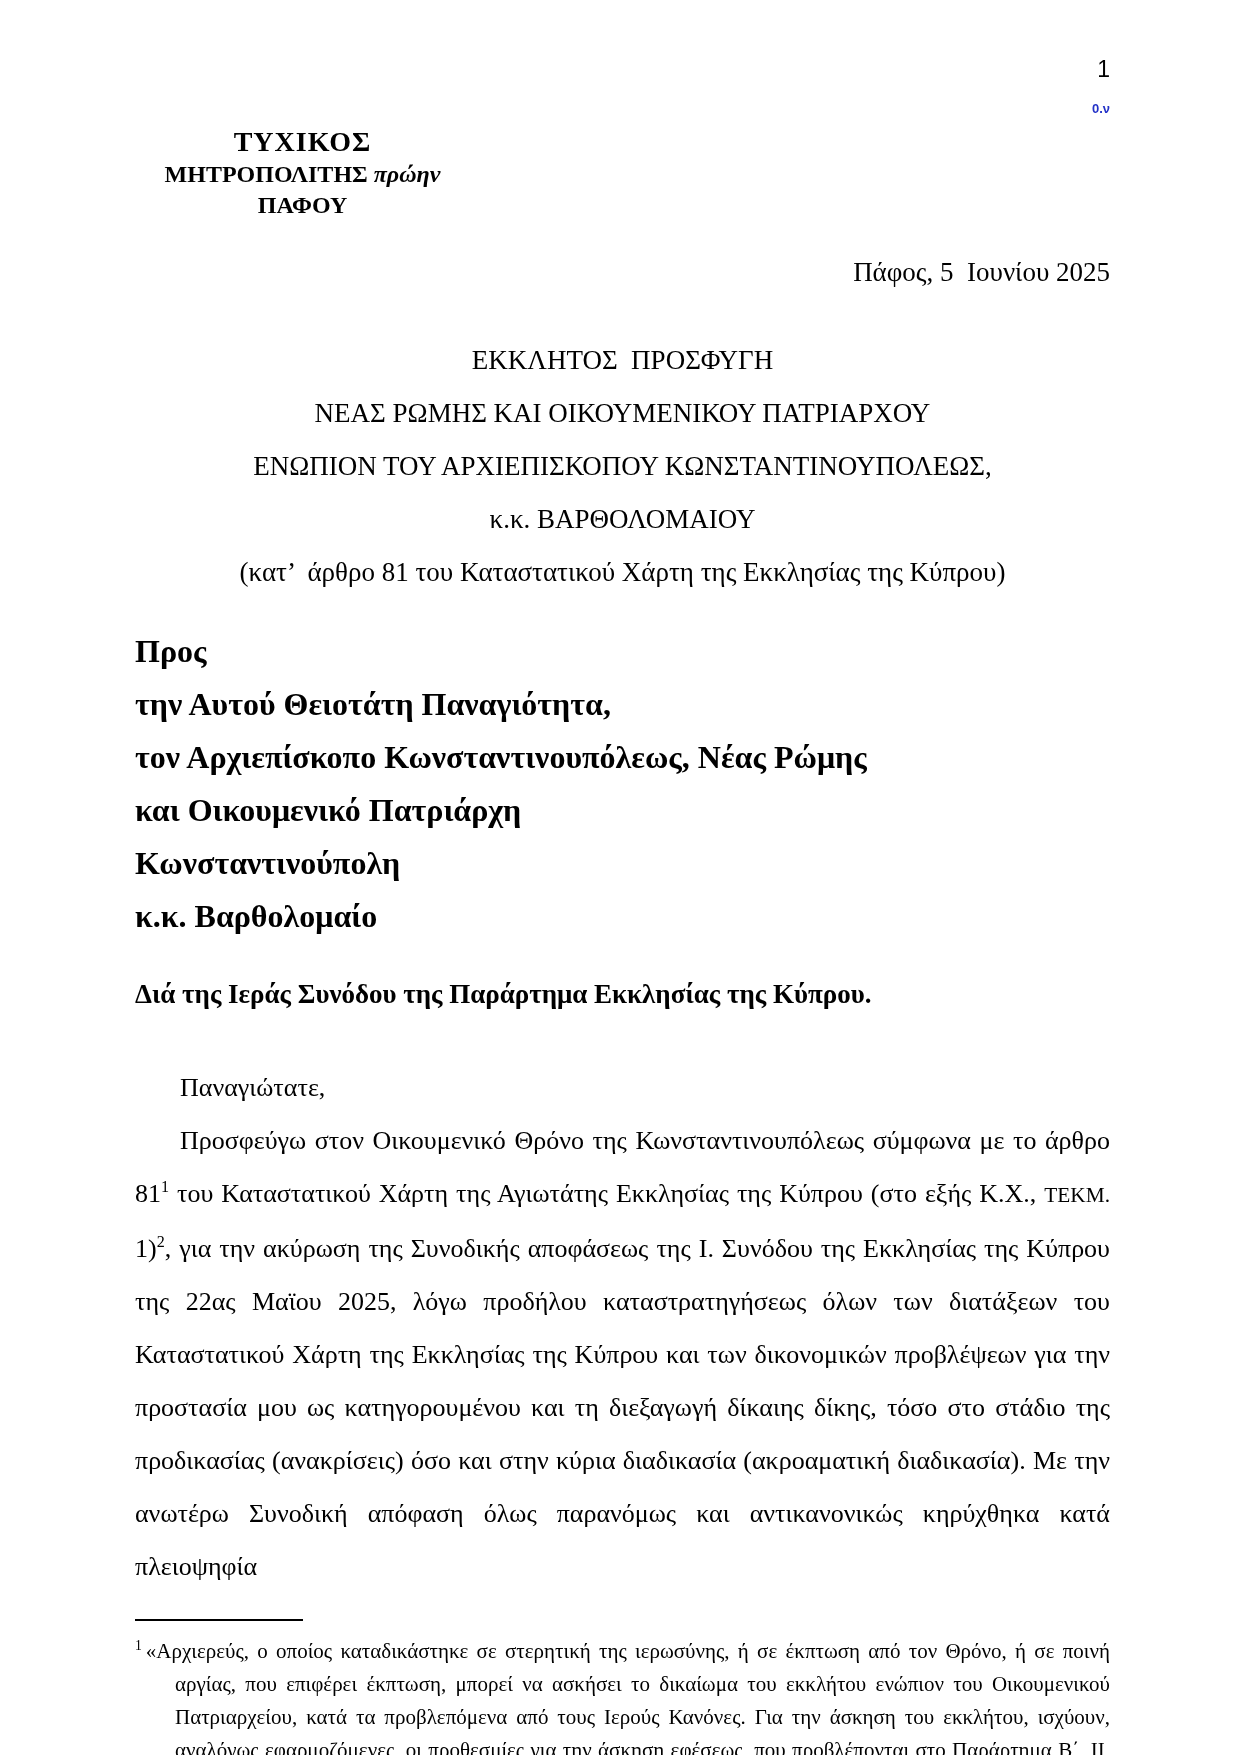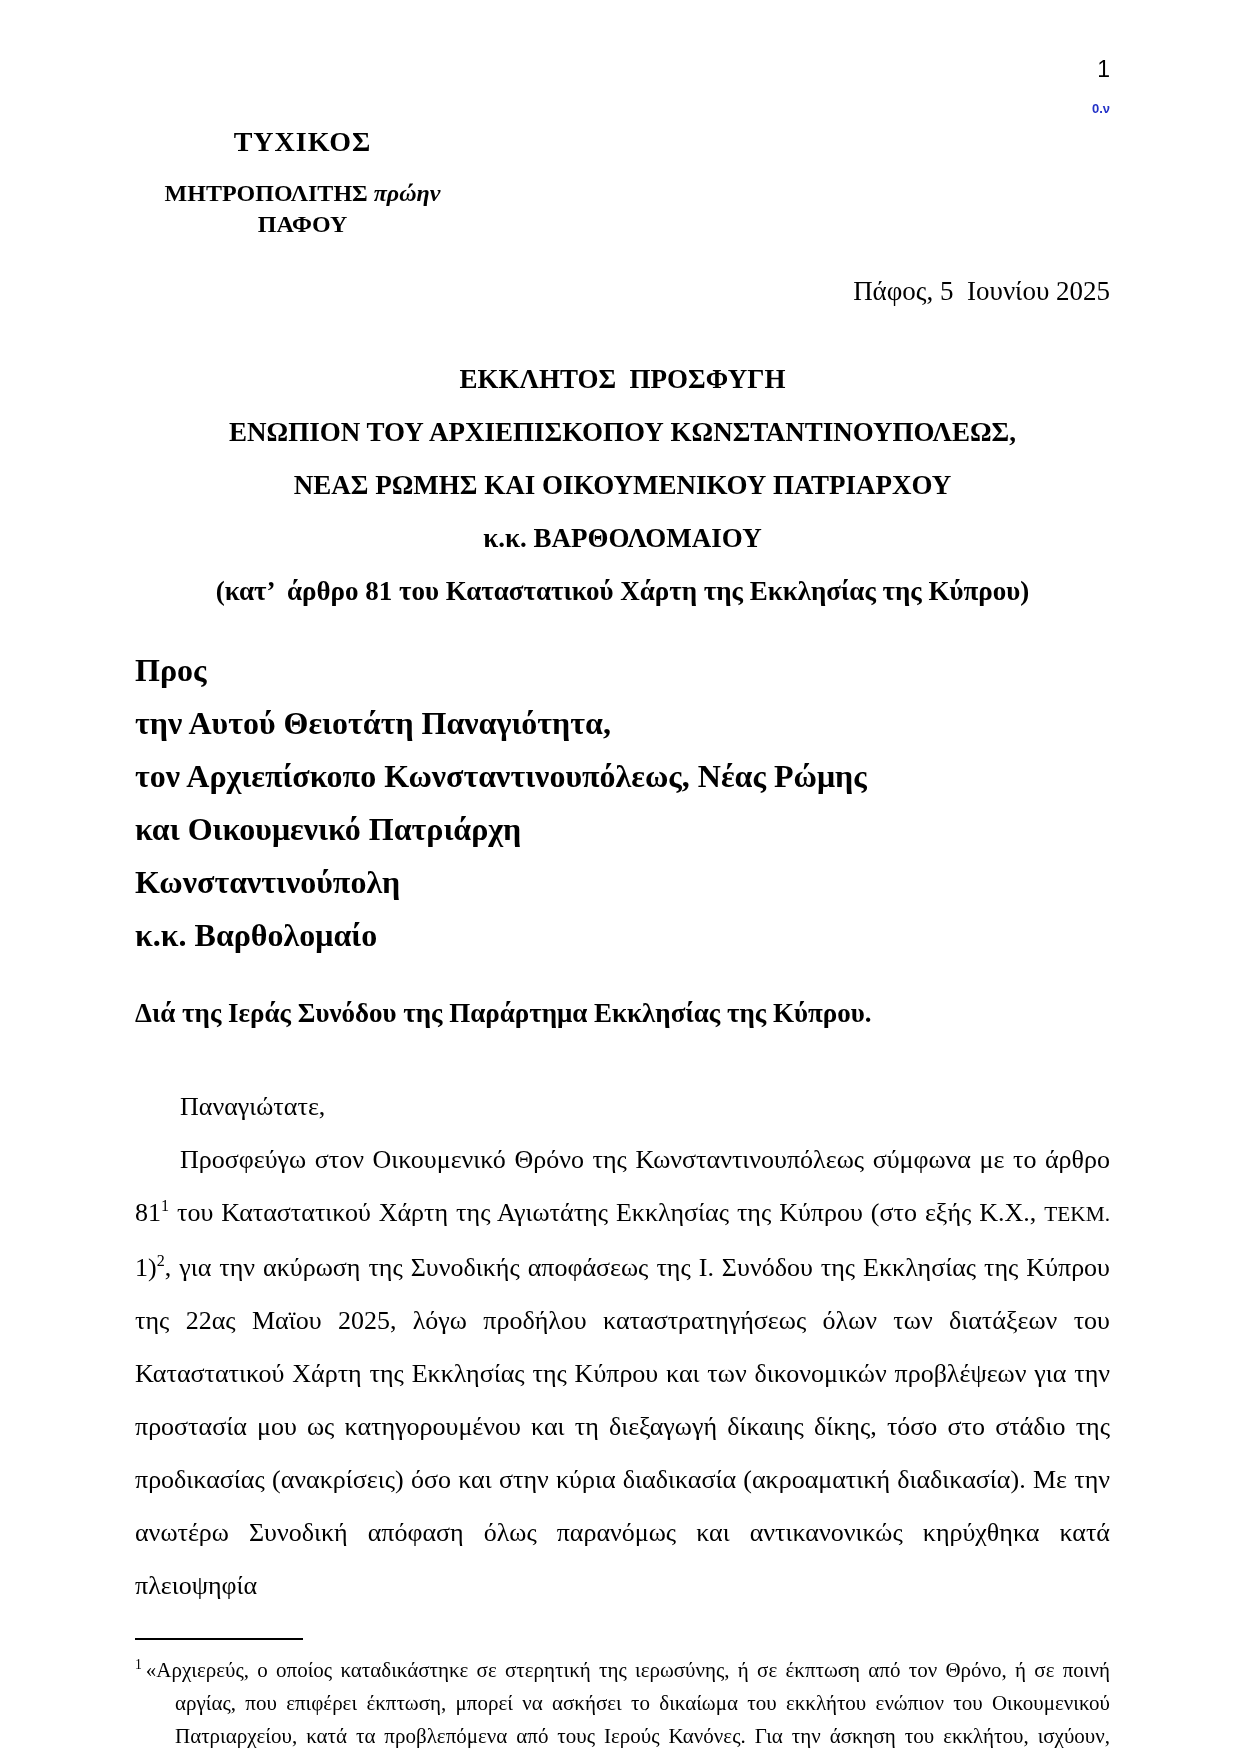--- a/index.html
+++ b/index.html
@@ -39,35 +39,34 @@
     font-size: 28px;
     font-weight: bold;
     line-height: 1.2;
     letter-spacing: 1px;
     text-align: center;
   }
   .letterhead-line2 {
     font-size: 24px;
     font-weight: bold;
     line-height: 1.3;
-    margin-top: 19px;
   }
   .letterhead-line2 .prefix, .letterhead-line2 .suffix { font-style: normal; }
   .letterhead-line2 .italic-word { font-style: italic; }
   .date-line {
     text-align: right;
     font-size: 27px;
     margin-top: 38px;
     white-space: pre-wrap;
     line-height: 1;
   }
   .title-block {
     margin-top: 48px;
     text-align: center;
-    font-weight: bold;
+    font-weight: normal;
     font-size: 27px;
     line-height: 53px;
   }
   .title-block div { white-space: pre-wrap; }
   .address-block {
     margin-top: 26px;
     font-weight: bold;
     font-size: 32px;
     line-height: 53px;
   }
@@ -126,22 +125,22 @@
 
   <div class="letterhead">
     <div class="letterhead-line1">ΤΥΧΙΚΟΣ</div>
     <div class="letterhead-line2"><span class="prefix">ΜΗΤΡΟΠΟΛΙΤΗΣ </span><span class="italic-word">πρώην</span><span class="suffix"> ΠΑΦΟΥ</span></div>
   </div>
 
   <div class="date-line">Πάφος, 5  Ιουνίου 2025</div>
 
   <div class="title-block">
     <div>ΕΚΚΛΗΤΟΣ  ΠΡΟΣΦΥΓΗ</div>
+    <div>ΝΕΑΣ ΡΩΜΗΣ ΚΑΙ ΟΙΚΟΥΜΕΝΙΚΟΥ ΠΑΤΡΙΑΡΧΟΥ</div>
     <div>ΕΝΩΠΙΟΝ ΤΟΥ ΑΡΧΙΕΠΙΣΚΟΠΟΥ ΚΩΝΣΤΑΝΤΙΝΟΥΠΟΛΕΩΣ,</div>
-    <div>ΝΕΑΣ ΡΩΜΗΣ ΚΑΙ ΟΙΚΟΥΜΕΝΙΚΟΥ ΠΑΤΡΙΑΡΧΟΥ</div>
     <div>κ.κ. ΒΑΡΘΟΛΟΜΑΙΟΥ</div>
     <div>(κατ’  άρθρο 81 του Καταστατικού Χάρτη της Εκκλησίας της Κύπρου)</div>
   </div>
 
   <div class="address-block">
     <div>Προς</div>
     <div>την Αυτού Θειοτάτη Παναγιότητα,</div>
     <div>τον Αρχιεπίσκοπο Κωνσταντινουπόλεως, Νέας Ρώμης</div>
     <div>και Οικουμενικό Πατριάρχη</div>
     <div>Κωνσταντινούπολη</div>

